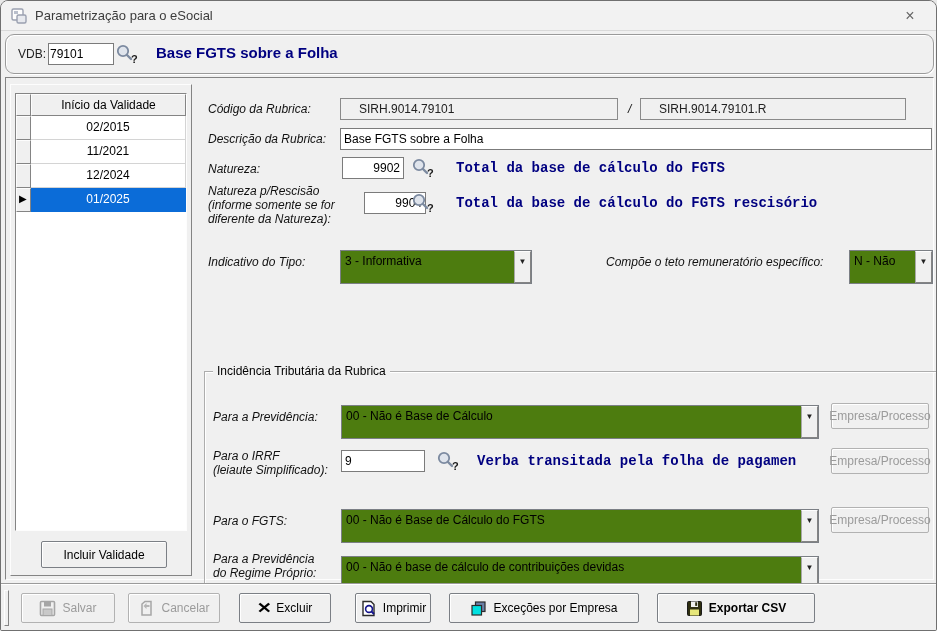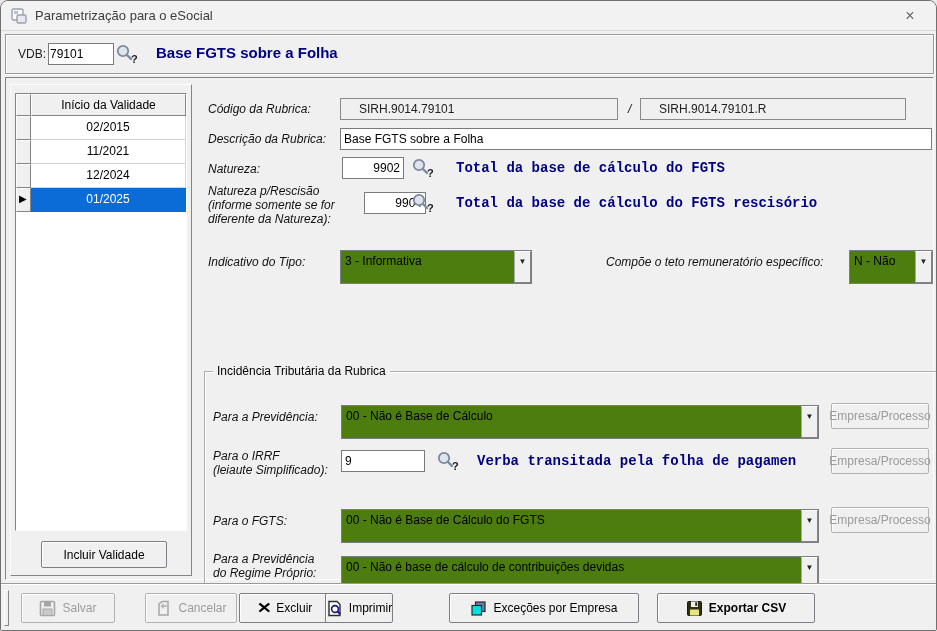--- a/index.html
+++ b/index.html
@@ -19,21 +19,21 @@
 
   
   .titlebar { position:absolute; left:0; top:0; width:100%; height:30px; background:#f2f2f2;
               border-bottom:1px solid #d9d9d9; }
   .title-icon { position:absolute; left:9px; top:6px; width:18px; height:18px; }
   .title-text { position:absolute; left:34px; top:7px; font-size:13px; color:#3c3c3c; }
   .close-btn { position:absolute; right:4px; top:1px; width:44px; height:28px; text-align:center;
                line-height:28px; font-size:16px; color:#666; cursor:default; }
 
   
-  .vdb-panel { position:absolute; left:4px; top:33px; width:929px; height:40px; background:#f0f0f0; }
+  .vdb-panel { position:absolute; left:4px; top:33px; width:929px; height:40px; background:#f0f0f0;border-radius:9px; }
   .vdb-label { position:absolute; left:12px; top:12px; color:#222; }
   .vdb-input { position:absolute; left:42px; top:8px; width:66px; height:22px;
                border:1px solid #7b7b7b; background:#fff; font:12px "Liberation Sans",sans-serif;
                padding:0 1px; }
   .vdb-desc  { position:absolute; left:150px; top:9px; font-size:15px; font-weight:bold; color:var(--navy); }
 
   
   .main-panel { position:absolute; left:4px; top:76px; width:929px; height:503px; background:#f0f0f0; }
 
   .left-panel { position:absolute; left:4px; top:6px; width:182px; height:492px; background:#f0f0f0; }
@@ -239,34 +239,34 @@
 
     <button class="btn tb-btn disabled" style="left:20px; width:94px;">
       <svg class="icon16" viewBox="0 0 17 17">
         <rect x="1.5" y="1.5" width="14" height="14" rx="1" fill="none" stroke="#a6a6a6" stroke-width="1.6"></rect>
         <rect x="5" y="1.5" width="7" height="5" fill="#a6a6a6"></rect>
         <rect x="4" y="9" width="9" height="6.5" fill="#c9c9c9" stroke="#a6a6a6" stroke-width="1"></rect>
       </svg>
       <span>Salvar</span>
     </button>
 
-    <button class="btn tb-btn disabled" style="left:127px; width:92px;margin-left:17px;">
+    <button class="btn tb-btn disabled" style="left:127px; width:92px;">
       <svg class="icon16" viewBox="0 0 17 17">
         <path d="M4 15 V4 l3-2.5 h6 V15 z" fill="none" stroke="#a6a6a6" stroke-width="1.5"></path>
         <path d="M5.5 6 l3-3 v2 h3 v2 h-3 v2 z" fill="#b5b5b5"></path>
       </svg>
       <span>Cancelar</span>
     </button>
 
     <button class="btn tb-btn" style="left:238px; width:92px;">
       <span class="x-glyph">✕</span>
       <span>Excluir</span>
     </button>
 
-    <button class="btn tb-btn" style="left:324px; width:68px;">
+    <button class="btn tb-btn" style="left:354px; width:76px;">
       <svg class="icon16" viewBox="0 0 17 17">
         <path d="M3 1.5 h8 l3 3 V15.5 H3 z" fill="#fff" stroke="#2b2b2b" stroke-width="1.4"></path>
         <circle cx="9" cy="9" r="3.4" fill="none" stroke="#14148c" stroke-width="1.6"></circle>
         <line x1="11.4" y1="11.4" x2="14" y2="14" stroke="#14148c" stroke-width="2"></line>
       </svg>
       <span>Imprimir</span>
     </button>
 
     <button class="btn tb-btn" style="left:448px; width:190px;">
       <svg class="icon16" viewBox="0 0 17 17">

